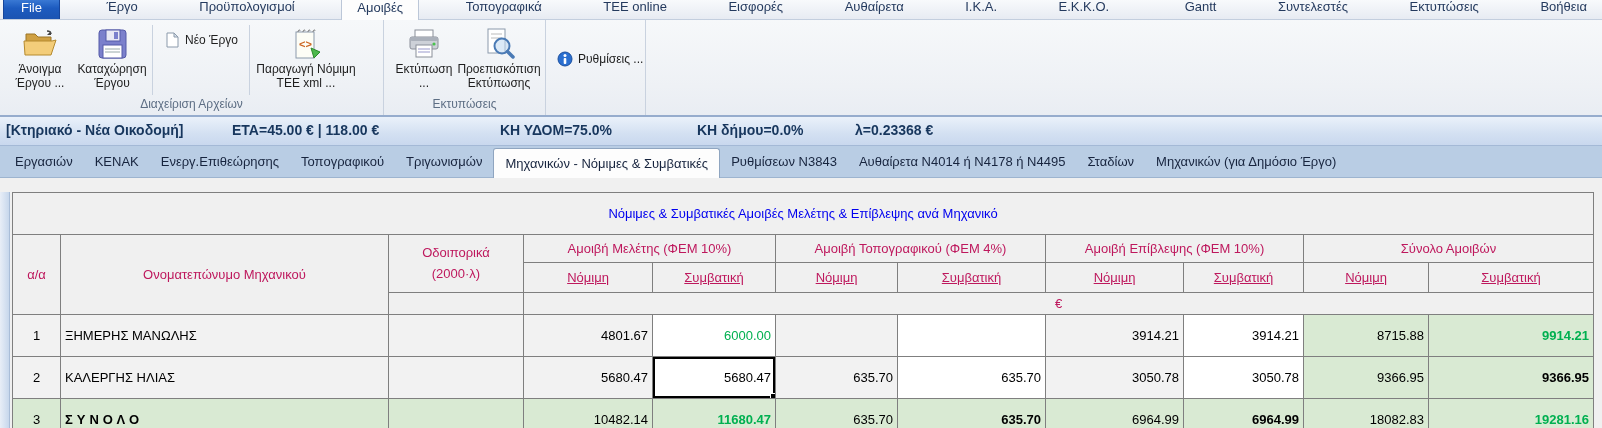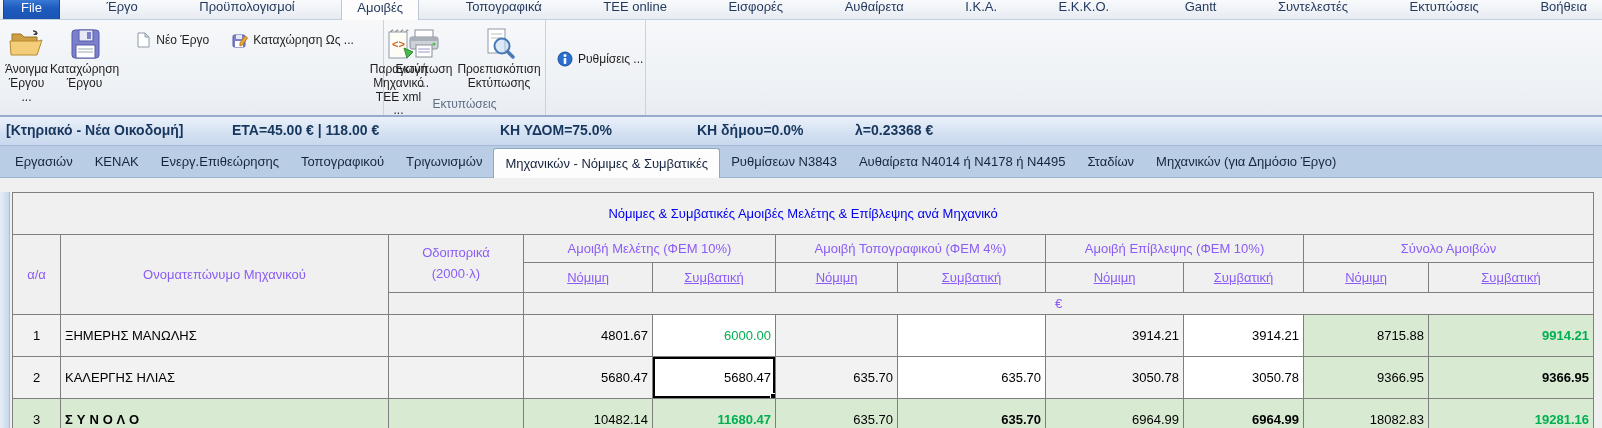--- a/index.html
+++ b/index.html
@@ -52,21 +52,21 @@
     border-radius:3px 3px 0 0; margin-top:2px; margin-bottom:-1px; }
 
   
   .content { position:relative; height:242px; background:#f0f0f0; }
   .left-strip { position:absolute; left:0; top:0; width:10px; height:100%;
     background:linear-gradient(90deg,#e8eef7,#c7d7ec); border-right:1px solid #a9bdd8; }
   table.grid { border-collapse:collapse; table-layout:fixed; width:1581px;
     margin:14px 0 0 12px; font-size:13px; background:#f2f2f2; border:1px solid #5a5a5a; }
   table.grid td { border:1px solid #7f7f7f; height:42px; padding:0 4px; overflow:hidden; white-space:nowrap; }
   .titlerow td { height:26px; text-align:center; color:#0000ee; background:#f0f0f0; }
-  .hcell { text-align:center; color:#8b5cf6; background:#f0f0f0; }
+  .hcell { text-align:center; color:#be185d; background:#f0f0f0; }
   tr.h1 td { height:28px; }
   tr.h2 td { height:30px;text-decoration:underline; }
   tr.h3 td { height:22px; }
   .odk { line-height:1.6; }
   .num { text-align:right; }
   .idx { text-align:center; background:#f2f2f2; }
   .name { text-align:left; }
   .gray { background:#f2f2f2; }
   .white { background:#ffffff; }
   .greenbg { background:#d9ead3; }
@@ -132,43 +132,32 @@
         <div class="smallcol">
           <div class="smallbtn">
             <span class="icon">
               <svg width="16" height="16" viewBox="0 0 16 16">
                 <path d="M3 1h7l4 4v10H3z" fill="#fff" stroke="#8b9aab"></path>
                 <path d="M10 1l4 4h-4z" fill="#dbe4ee" stroke="#8b9aab"></path>
               </svg>
             </span>
             <span>Νέο Έργο</span>
           </div>
-          <div class="smallbtn">
-            <span class="icon">
-              <svg width="16" height="16" viewBox="0 0 16 16">
-                <rect x="1" y="3" width="12" height="12" rx="1.5" fill="#7b80cc" stroke="#555aa8"></rect>
-                <rect x="4" y="3" width="6" height="4" fill="#e9e9f5"></rect>
-                <rect x="3" y="9" width="8" height="6" fill="#fff"></rect>
-                <path d="M8 11l5-7 2.5 1.8-5 7L8 14z" fill="#f0a830" stroke="#b87818"></path>
-              </svg>
-            </span>
-            <span>Καταχώρηση Ως ...</span>
-          </div>
         </div>
         <div class="vsep"></div>
         <div class="bigbtn" style="width:104px">
           <span class="icon">
             <svg width="34" height="32" viewBox="0 0 34 32">
               <rect x="7" y="4" width="18" height="26" fill="#fdfdf6" stroke="#8b9aab"></rect>
               <path d="M9 4c0-2 2-3 2-1m3 1c0-2 2-3 2-1m3 1c0-2 2-3 2-1m3 1c0-2 2-3 2-1" stroke="#777" fill="none"></path>
               <text x="10" y="20" font-size="11" font-weight="bold" fill="#cc6622">&lt;&gt;</text>
               <path d="M22 20l9 4-6 6z" fill="#4cb84c" stroke="#2d8a2d"></path>
             </svg>
           </span>
-          <span>Παραγωγή Μηχανικό TEE xml ...</span>
+          <span>Παραγωγή Νόμιμη TEE xml ...</span>
         </div>
       </div>
       <div class="rlabel">Διαχείριση Αρχείων</div>
     </div>
 
     <div class="rgroup" style="width:162px">
       <div class="rbody">
         <div class="bigbtn" style="width:72px">
           <span class="icon">
             <svg width="34" height="32" viewBox="0 0 34 32">

